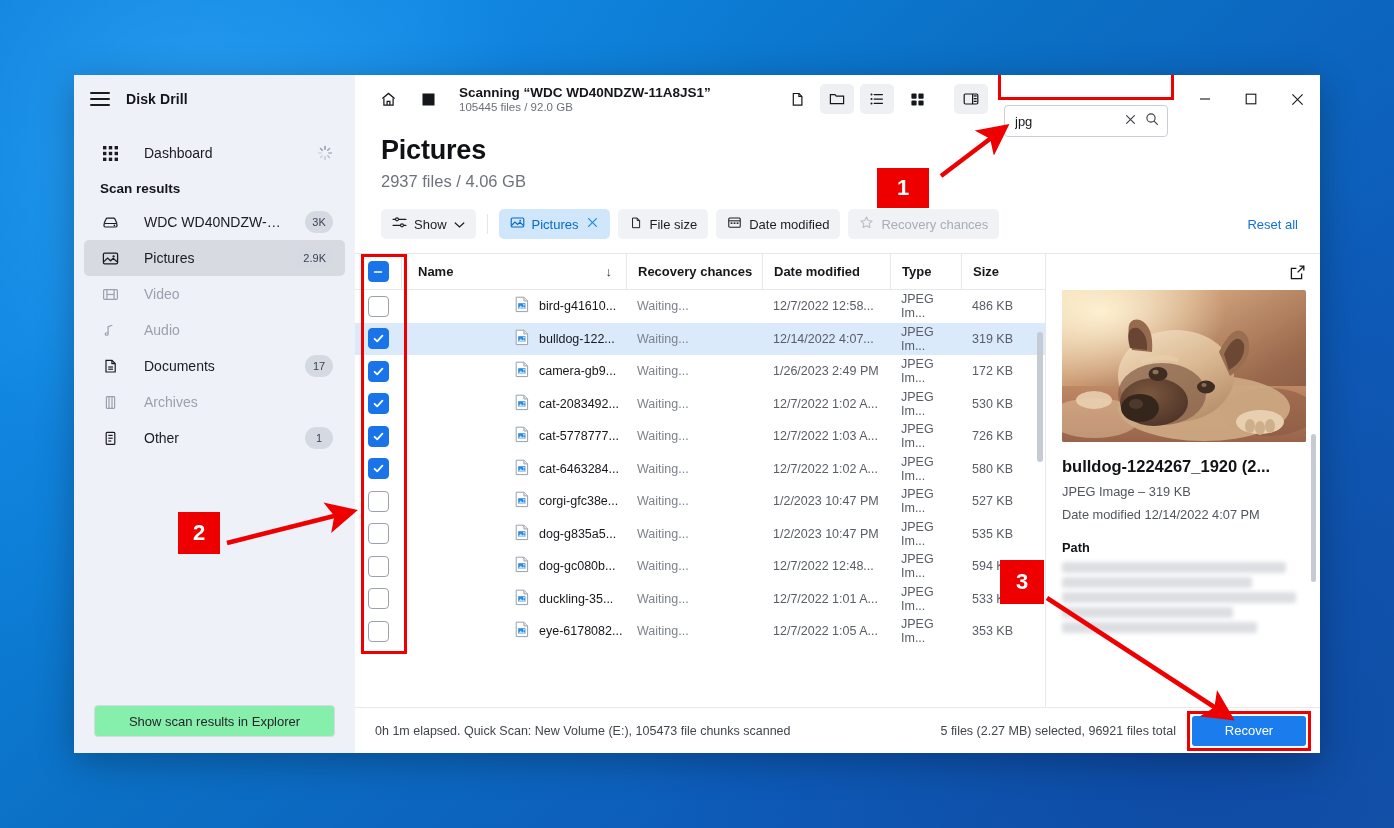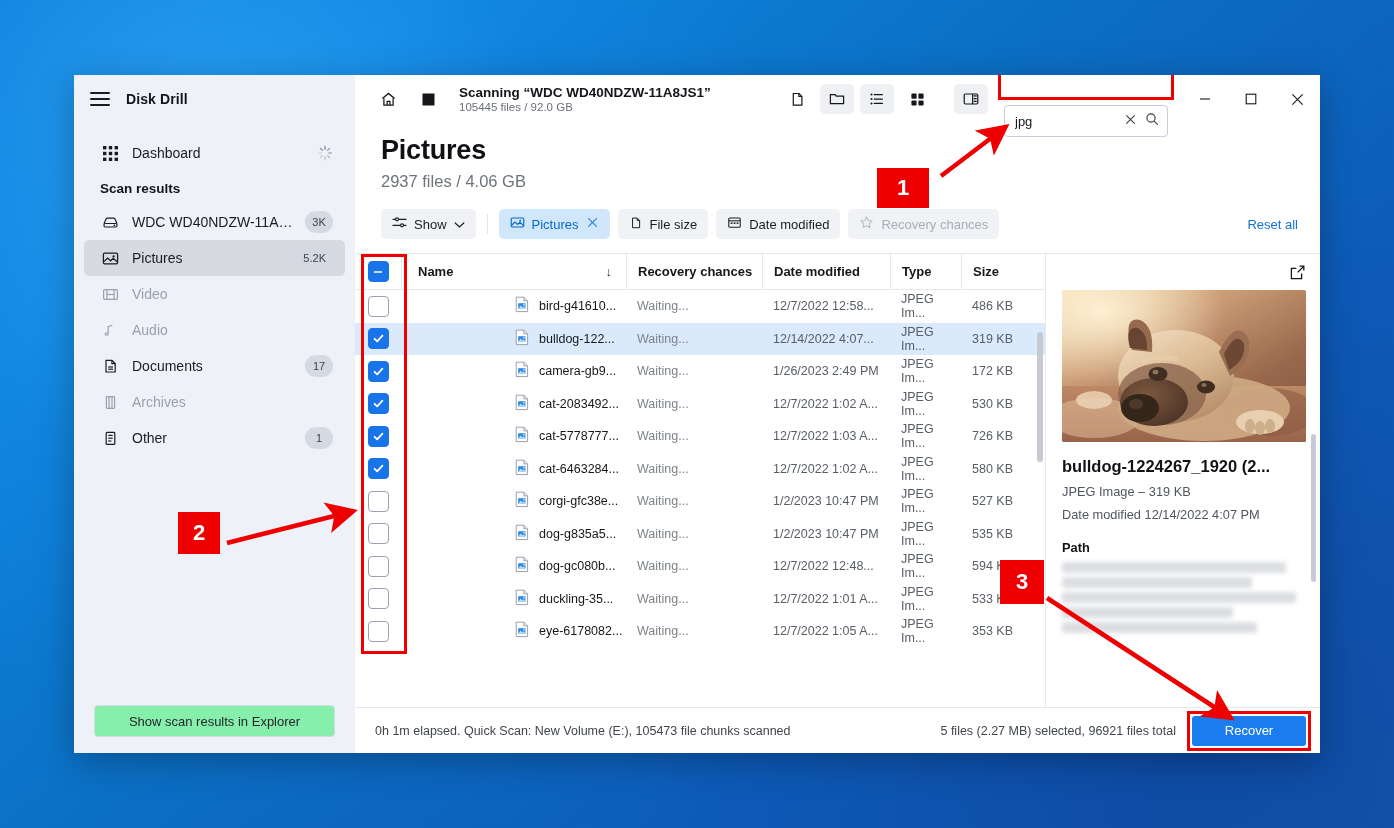--- a/index.html
+++ b/index.html
@@ -45,21 +45,21 @@
   .sidebar-head {
     height: 48px; display: flex; align-items: center;
     padding: 0 16px; gap: 16px;
   }
   .hamburger { width: 20px; height: 14px; display: flex; flex-direction: column; justify-content: space-between; cursor: pointer; }
   .hamburger span { display: block; height: 1.6px; background: #1c1c1c; border-radius: 1px; }
   .app-title { font-size: 14px; font-weight: 700; color: #14161a; letter-spacing: .1px; }
 
   .side-item {
     height: 36px; margin: 0 10px; border-radius: 5px;
-    display: flex; align-items: center; gap: 12px;
+    display: flex; align-items: center; gap: 24px;
     padding: 0 12px 0 16px; cursor: pointer;
     font-size: 14px; color: #1a1c20; justify-content: center;
   }
   .side-item.dim { color: #9aa0ad; }
   .side-item.active { background: #d7dae1; }
   .side-icon { width: 20px; flex: 0 0 20px; display: flex; align-items: center; justify-content: center; }
   .side-label { flex: 1; white-space: nowrap; overflow: hidden; text-overflow: ellipsis; }
   .side-badge {
     background: #d5d9e2; color: #3d4350; font-size: 11px;
     min-width: 28px; height: 22px; border-radius: 11px;
@@ -305,21 +305,21 @@
       <span class="side-icon">
         <svg width="17" height="17" viewBox="0 0 17 17">
             <g fill="none" stroke="#1a1c20" stroke-width="1.25">
           <rect x="1.4" y="3.2" width="14.2" height="10.6" rx="1.3"></rect>
           <path d="M1.9 11.6 L5.6 8 L8.6 10.8 L11.2 8.3 L15.1 11.8"></path>
             </g>
           <circle cx="11.6" cy="6.4" r="1.15" fill="#1a1c20"></circle>
         </svg>
       </span>
       <span class="side-label">Pictures</span>
-      <span class="side-badge">5.2K</span>
+      <span class="side-badge">2.9K</span>
     </div>
 
     <div class="side-item dim">
       <span class="side-icon">
         <svg width="17" height="17" viewBox="0 0 17 17">
             <g fill="none" stroke="#9aa0ad" stroke-width="1.2">
           <rect x="1.6" y="3.6" width="13.8" height="9.8" rx="1.1"></rect>
           <line x1="4.9" y1="3.6" x2="4.9" y2="13.4"></line>
               <line x1="12.1" y1="3.6" x2="12.1" y2="13.4"></line>
           <line x1="4.9" y1="8.5" x2="12.1" y2="8.5"></line>

